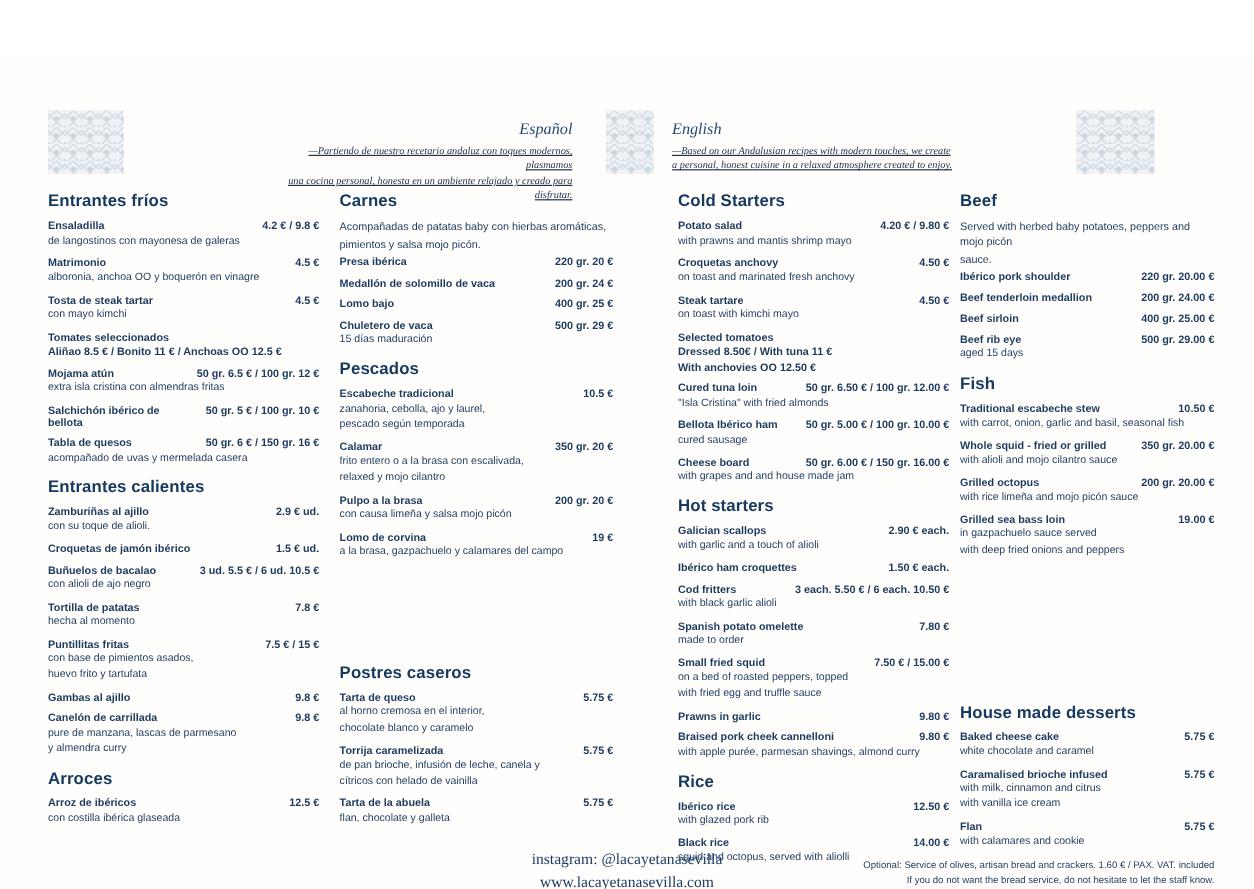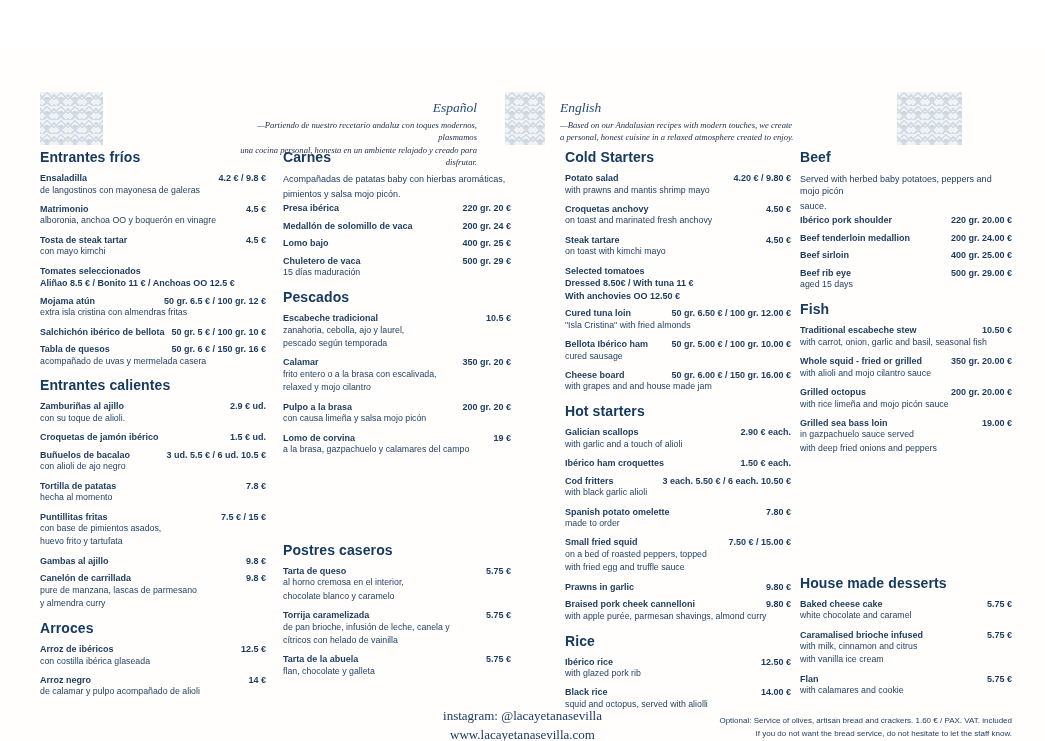--- a/index.html
+++ b/index.html
@@ -23,39 +23,39 @@
   }
   .tile-left{left:40px;width:63px;}
   .tile-center{left:505px;width:40px;}
   .tile-right{left:897px;width:65px;}
 
   
   .intro{position:absolute;top:53px;font-family:"Liberation Serif",serif;font-style:italic;}
   .intro-es{left:225px;width:252px;text-align:right;}
   .intro-en{left:560px;width:262px;text-align:left;}
   .intro-title{font-size:13.5px;color:#1f4a78;margin:0 0 3px 0;font-weight:400;}
-  .intro-line{font-size:8.6px;line-height:1.45;color:#23324a;}
+  .intro-line{font-size:8.6px;line-height:1.45;color:#23324a;text-decoration:underline;}
 
   
-  .col{position:absolute;top:102px;}
+  .col{position:absolute;top:112px;}
   .col1{left:40px;width:226px;}
   .col2{left:283px;width:228px;}
   .col3{left:565px;width:226px;}
   .col4{left:800px;width:212px;}
   .menu-section{margin:0 0 10px 0;}
   .col2 .menu-section:nth-of-type(3){margin-top:86px;}
   .col4 .menu-section:nth-of-type(3){margin-top:120px;}
   .section-title{
     font-size:14px;font-weight:700;color:#163a60;
     margin:0 0 8px 0;letter-spacing:.1px;
   }
   .section-intro{font-size:9px;line-height:1.35;margin-bottom:3px;color:#1b3a5d;}
   .section-intro:last-of-type{margin-bottom:9px;}
   .menu-item{margin-bottom:7.5px;}
-  .item-row{display:flex;justify-content:space-between;align-items:baseline;gap:6px;}
+  .item-row{display:flex;justify-content:space-between;align-items:baseline;gap:16px;}
   .item-name{font-size:9px;font-weight:700;color:#1b3a5d;}
   .item-price{font-size:9px;font-weight:700;color:#1b3a5d;white-space:nowrap;}
   .item-priceline{font-size:9px;font-weight:700;margin-top:2.5px;color:#1b3a5d;}
   .item-desc{font-size:8.8px;line-height:1.35;margin-top:1.5px;color:#1d3b5e;font-weight:400;}
 
   
   .footer-left{position:absolute;left:40px;top:668px;font-size:8px;line-height:1.6;color:#1d3b5e;}
   .footer-center{
     position:absolute;left:0;right:0;top:660px;text-align:center;
     font-family:"Liberation Serif",serif;font-size:13px;line-height:1.45;color:#1c3c63;
@@ -190,27 +190,20 @@
         </section>
         <section class="menu-section">
           <h2 class="section-title">Arroces</h2>
           <div class="menu-item">
             <div class="item-row">
               <span class="item-name">Arroz de ibéricos</span>
               <span class="item-price">12.5 €</span>
             </div>
             <div class="item-desc">con costilla ibérica glaseada</div>
           </div>
-          <div class="menu-item">
-            <div class="item-row">
-              <span class="item-name">Arroz negro</span>
-              <span class="item-price">14 €</span>
-            </div>
-            <div class="item-desc">de calamar y pulpo acompañado de alioli</div>
-          </div>
         </section>
       </div>
       <div class="col col2">
         <section class="menu-section">
           <h2 class="section-title">Carnes</h2>
           <div class="section-intro">Acompañadas de patatas baby con hierbas aromáticas,</div>
           <div class="section-intro">pimientos y salsa mojo picón.</div>
           <div class="menu-item">
             <div class="item-row">
               <span class="item-name">Presa ibérica</span>

